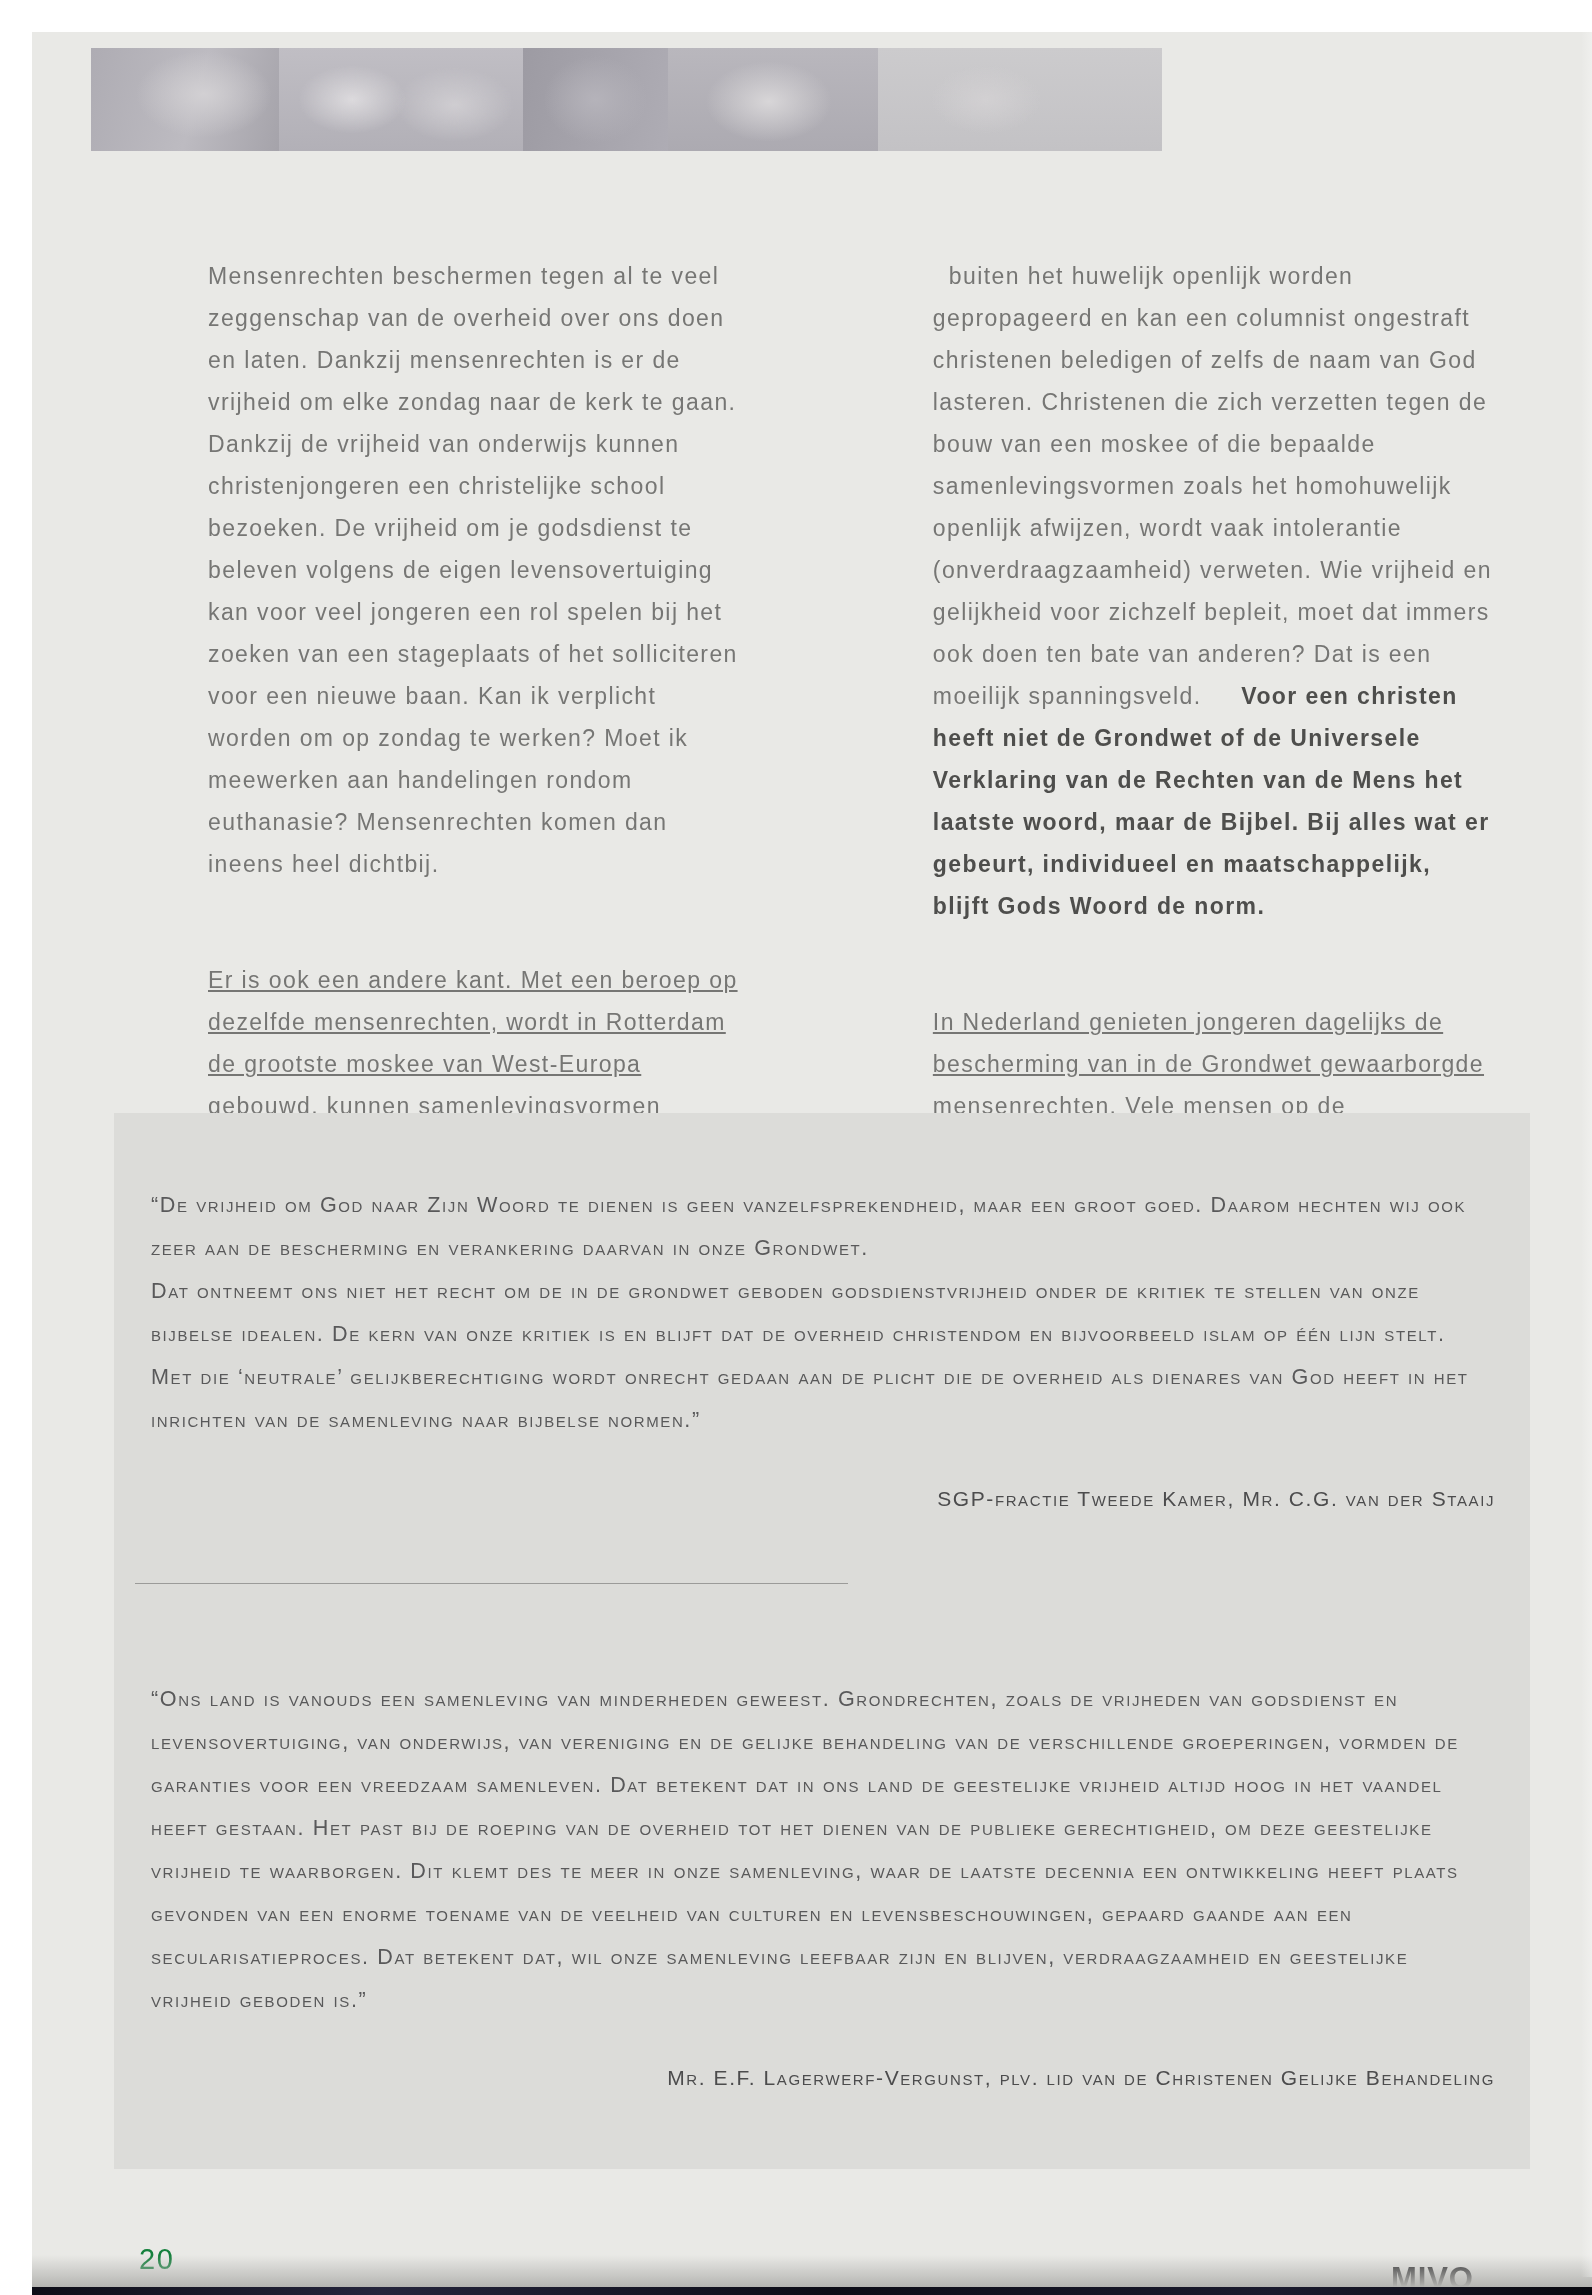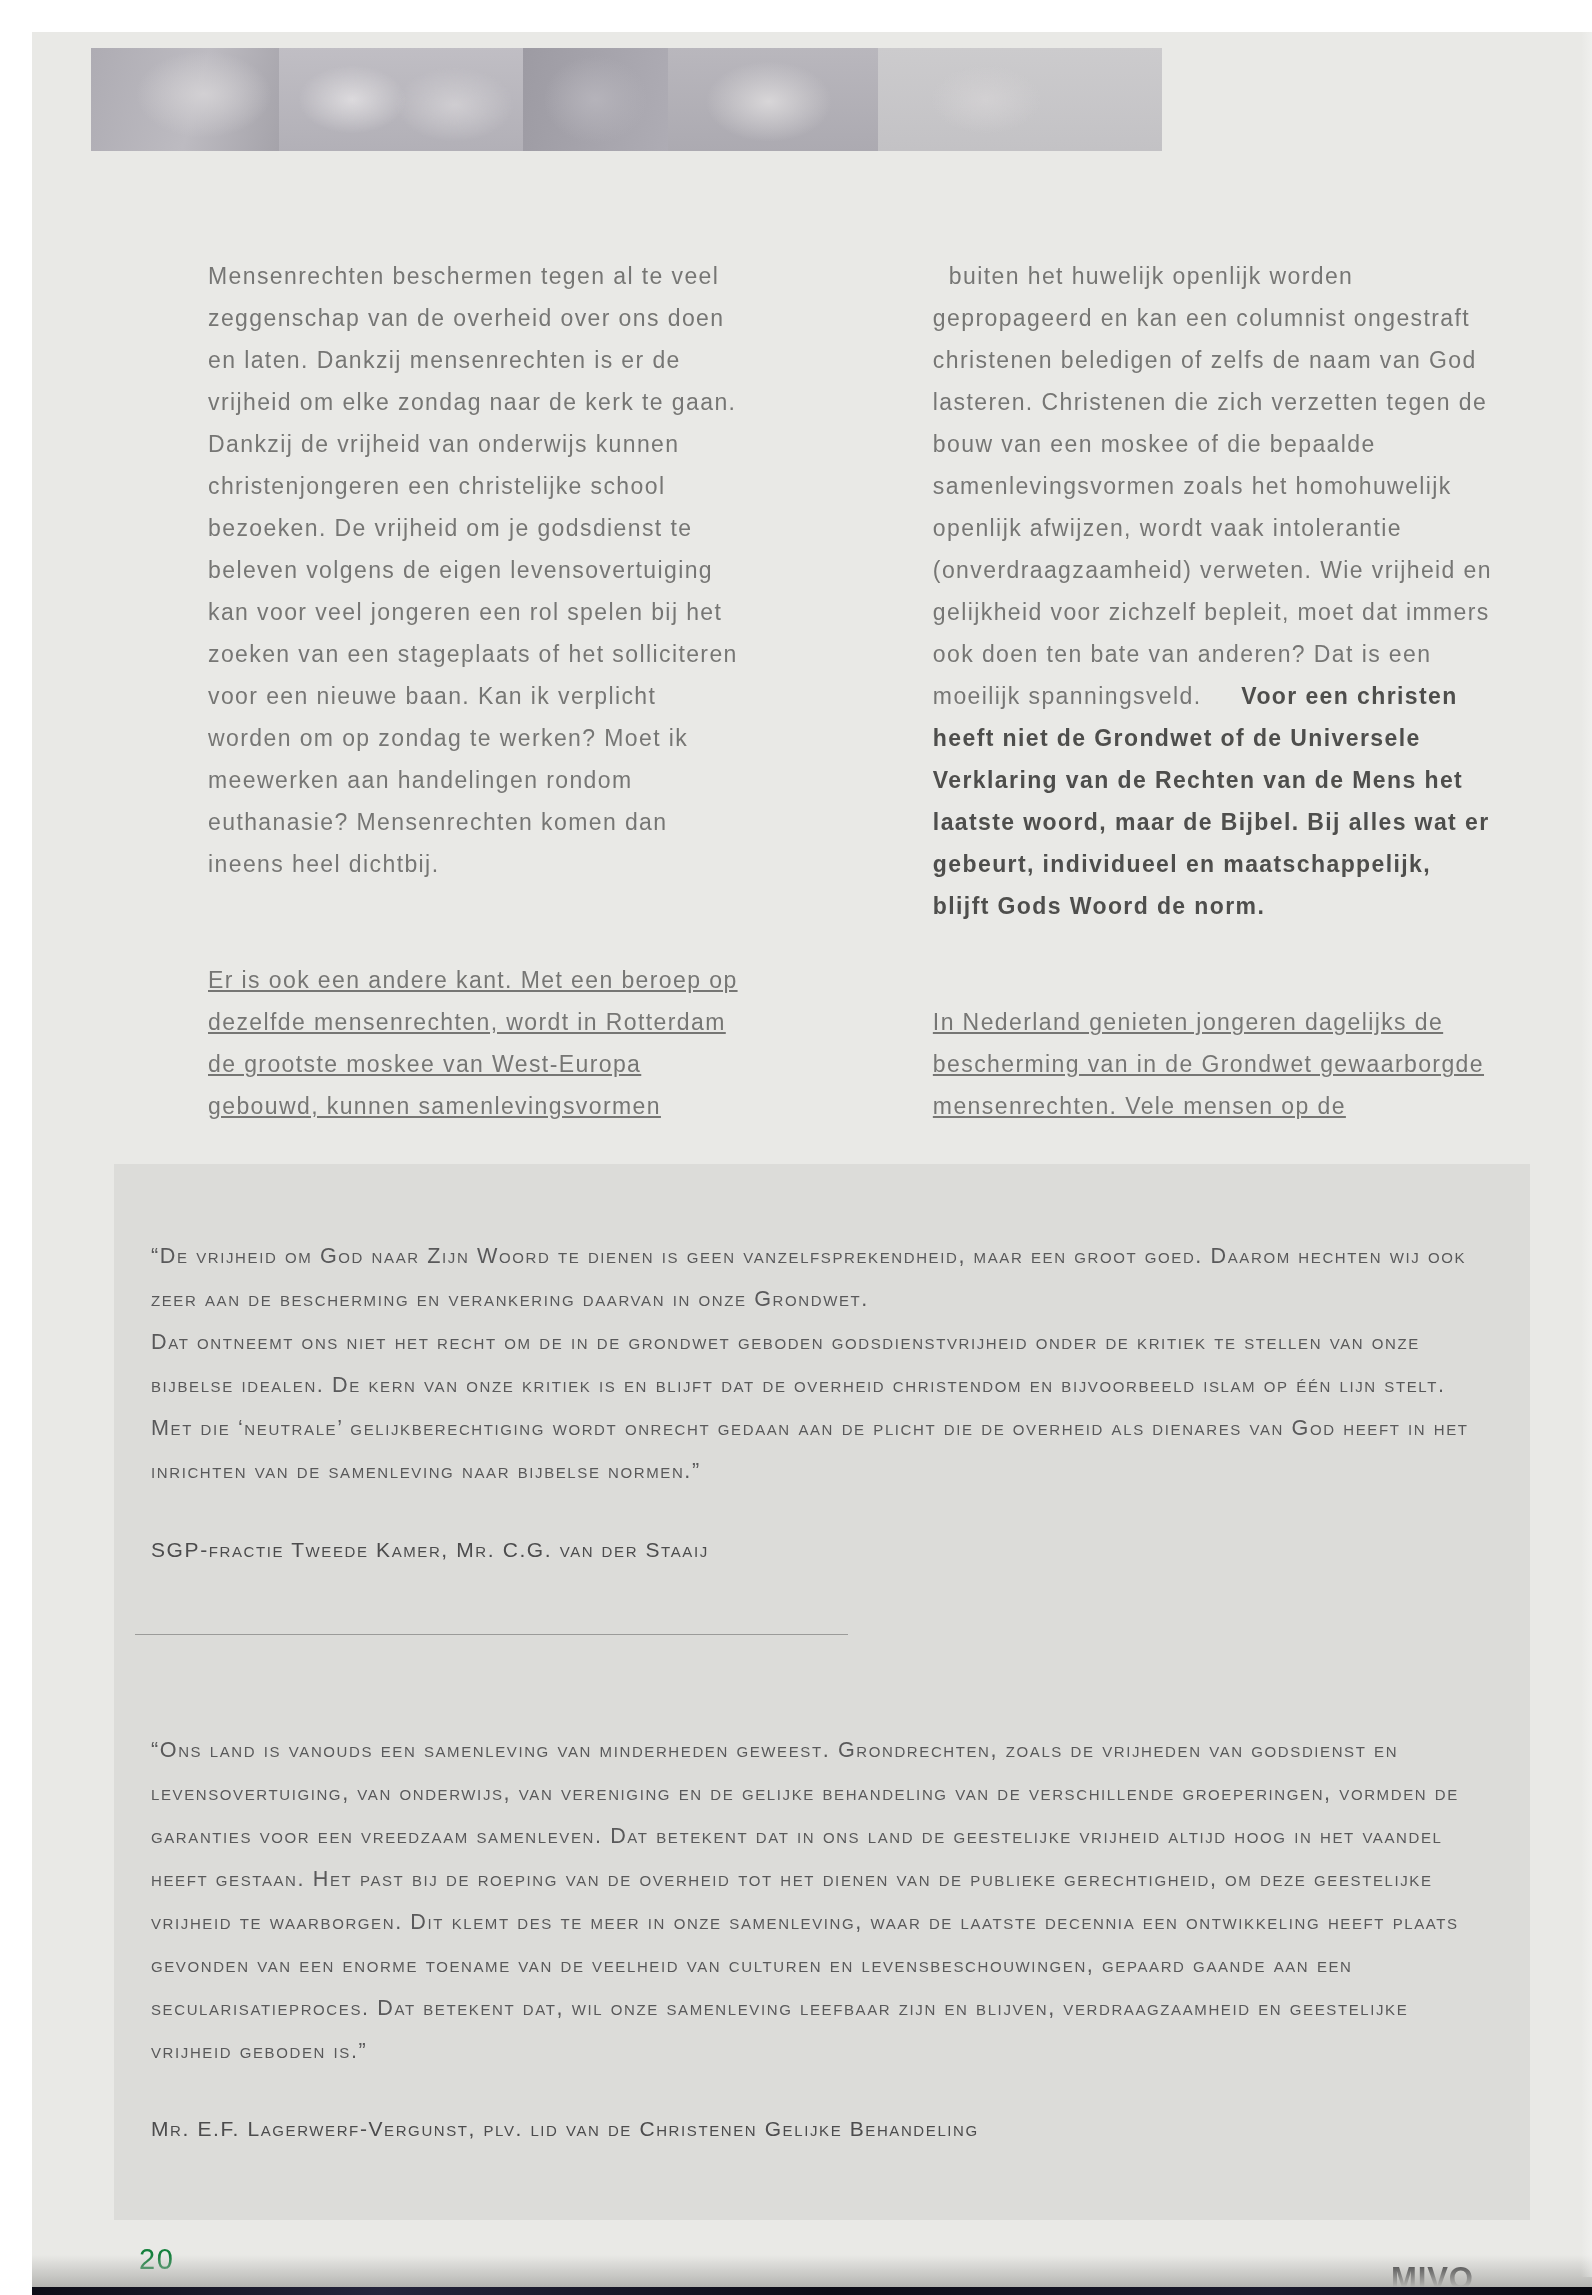--- a/index.html
+++ b/index.html
@@ -35,30 +35,30 @@
   
   .article { position:absolute; top:175px; left:128px; width:1381px; display:flex; }
   .col { color:#767674; font-size:23px; line-height:42px; letter-spacing:1.4px; }
   .col-left  { width:614px; margin-right:126px; }
   .col-right { width:640px; }
   .col p + p { margin-top:42px;text-decoration:underline; }
   .bold-run { font-weight:bold; color:#4e4e4c; }
 
   
   .quote-box {
-    position:absolute; left:82px; top:1132px; width:1416px; height:1056px;
+    position:absolute; left:82px; top:1081px; width:1416px; height:1056px;
     background:#dcdcd9; padding:54px 19px 0 21px; overflow:hidden;
   }
   .quote-text {
     font-variant:small-caps; font-size:21.6px; line-height:43px;
     letter-spacing:1.6px; color:#59595a; white-space:pre-wrap;
   }
   .quote-attr {
     font-variant:small-caps; font-size:21px; line-height:43px;
-    letter-spacing:1.6px; color:#4c4c4d; text-align:left; margin-top:3.5px;
+    letter-spacing:1.6px; color:#4c4c4d; text-align:right; margin-top:3.5px;
   }
   .quote-sep { border:none; border-top:1.7px solid #9b9b99; width:713px; margin:47px 0 45px 0; }
 
   
   .page-number { position:absolute; left:91px; top:2195px; font-size:29px; letter-spacing:1.7px; color:#15803d; }
   .logo-block { position:absolute; left:1327px; top:2199px; width:171px; }
   .logo-name {
     font-size:31px; font-weight:bold; letter-spacing:0.9px;
     color:#2d2d2f; border-bottom:2.6px solid #39393b; padding-bottom:0.9px; line-height:1;
   }

